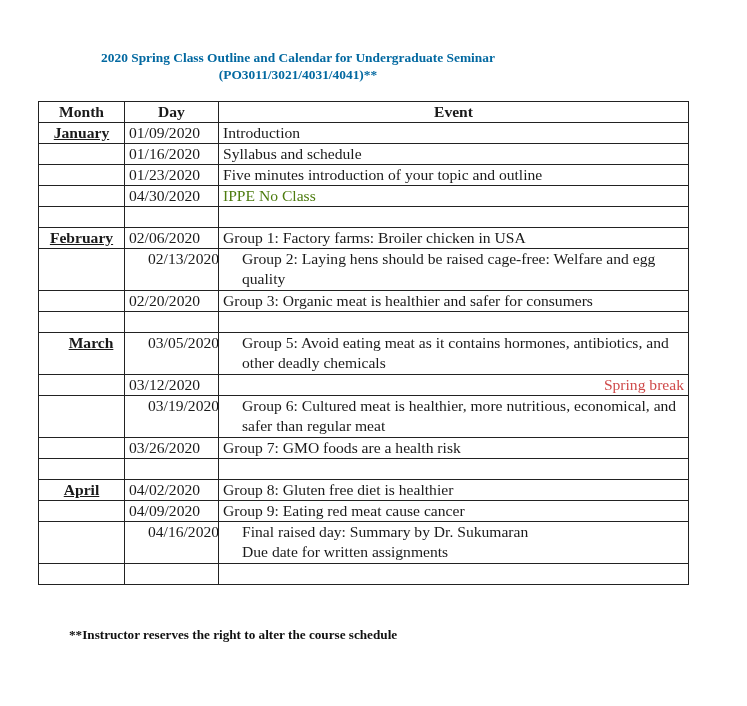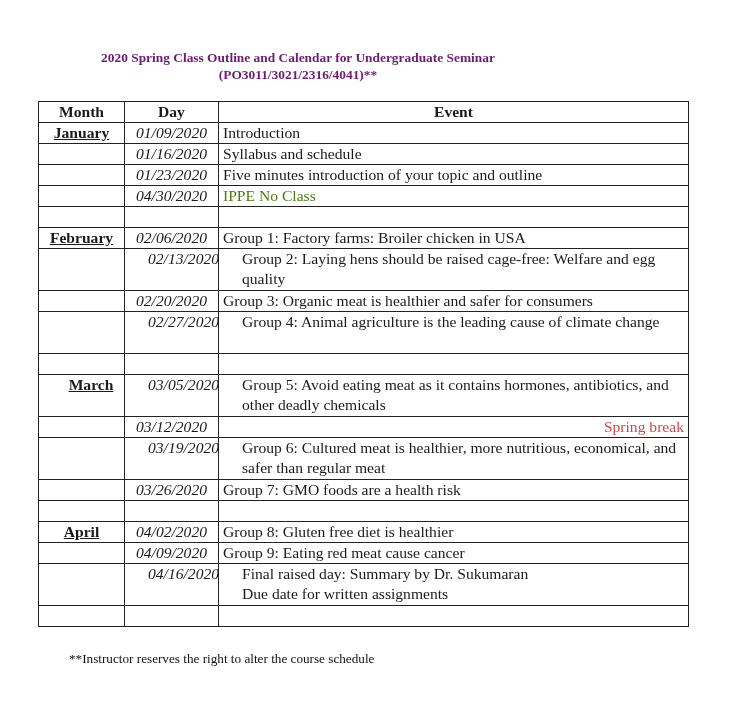--- a/index.html
+++ b/index.html
@@ -3,51 +3,51 @@
 <meta charset="utf-8">
 <style>
   html, body { margin: 0; padding: 0; background: #ffffff; }
   body {
     width: 747px; height: 706px; position: relative; overflow: hidden;
     font-family: "Liberation Serif", serif; color: #1a1a1a;
   }
   .title {
     position: absolute; left: 0; width: 596px; top: 49px;
     text-align: center; font-weight: bold; font-size: 13.4px; line-height: 17px;
-    color: #701a75;
+    color: #0369a1;
   }
   table.sched {
     position: absolute; left: 38px; top: 101px; width: 651px;
     border-collapse: collapse; table-layout: fixed;
     font-size: 15.6px; line-height: 20px; border-radius: 10px;
   }
   table.sched td, table.sched th {
     border: 1.4px solid #222; padding: 0 4px; vertical-align: top;
   }
   col.c-month { width: 86px; }
   col.c-day { width: 94px; }
   th { font-weight: bold; text-align: center; height: 20px; }
   td.month { font-weight: bold; text-align: center; padding: 0 2px; text-decoration: underline; }
-  td.day { text-align: center; padding-right: 4px; white-space: nowrap; font-style: italic; }
+  td.day { text-align: left; padding-right: 4px; white-space: nowrap; }
   td.event { text-align: left; padding-left: 4px; }
   tr.row { height: 21px; }
   tr.row.tall td { height: 41px; padding-left: 23px; }
   tr.spacer td { height: 20px; }
   .red { color: #cf4a4a; }
   .footnote {
-    position: absolute; left: 69px; top: 650px;
-    font-weight: normal; font-size: 13.2px; line-height: 17px; color: #111;
+    position: absolute; left: 69px; top: 626px;
+    font-weight: bold; font-size: 13.2px; line-height: 17px; color: #111;
   }
 </style>
 </head>
 <body>
 
 <div class="title">
   <div>2020 Spring Class Outline and Calendar for Undergraduate Seminar</div>
-  <div>(PO3011/3021/2316/4041)**</div>
+  <div>(PO3011/3021/4031/4041)**</div>
 </div>
 
 <table class="sched">
   <colgroup>
       <col class="c-month">
       <col class="c-day">
       <col class="c-event">
     </colgroup>
   <thead>
     <tr>
@@ -90,25 +90,20 @@
     </tr>
     <tr class="row tall">
       <td class="month"></td>
       <td class="day">02/13/2020</td>
       <td class="event">Group 2: Laying hens should be raised cage-free: Welfare and egg quality</td>
     </tr>
     <tr class="row">
       <td class="month"></td>
       <td class="day">02/20/2020</td>
       <td class="event">Group 3: Organic meat is healthier and safer for consumers</td>
-    </tr>
-    <tr class="row tall">
-      <td class="month"></td>
-      <td class="day">02/27/2020</td>
-      <td class="event">Group 4: Animal agriculture is the leading cause of climate change</td>
     </tr>
     <tr class="spacer">
       <td></td>
         <td></td>
         <td></td>
     </tr>
 
     <tr class="row tall">
       <td class="month">March</td>
       <td class="day">03/05/2020</td>

